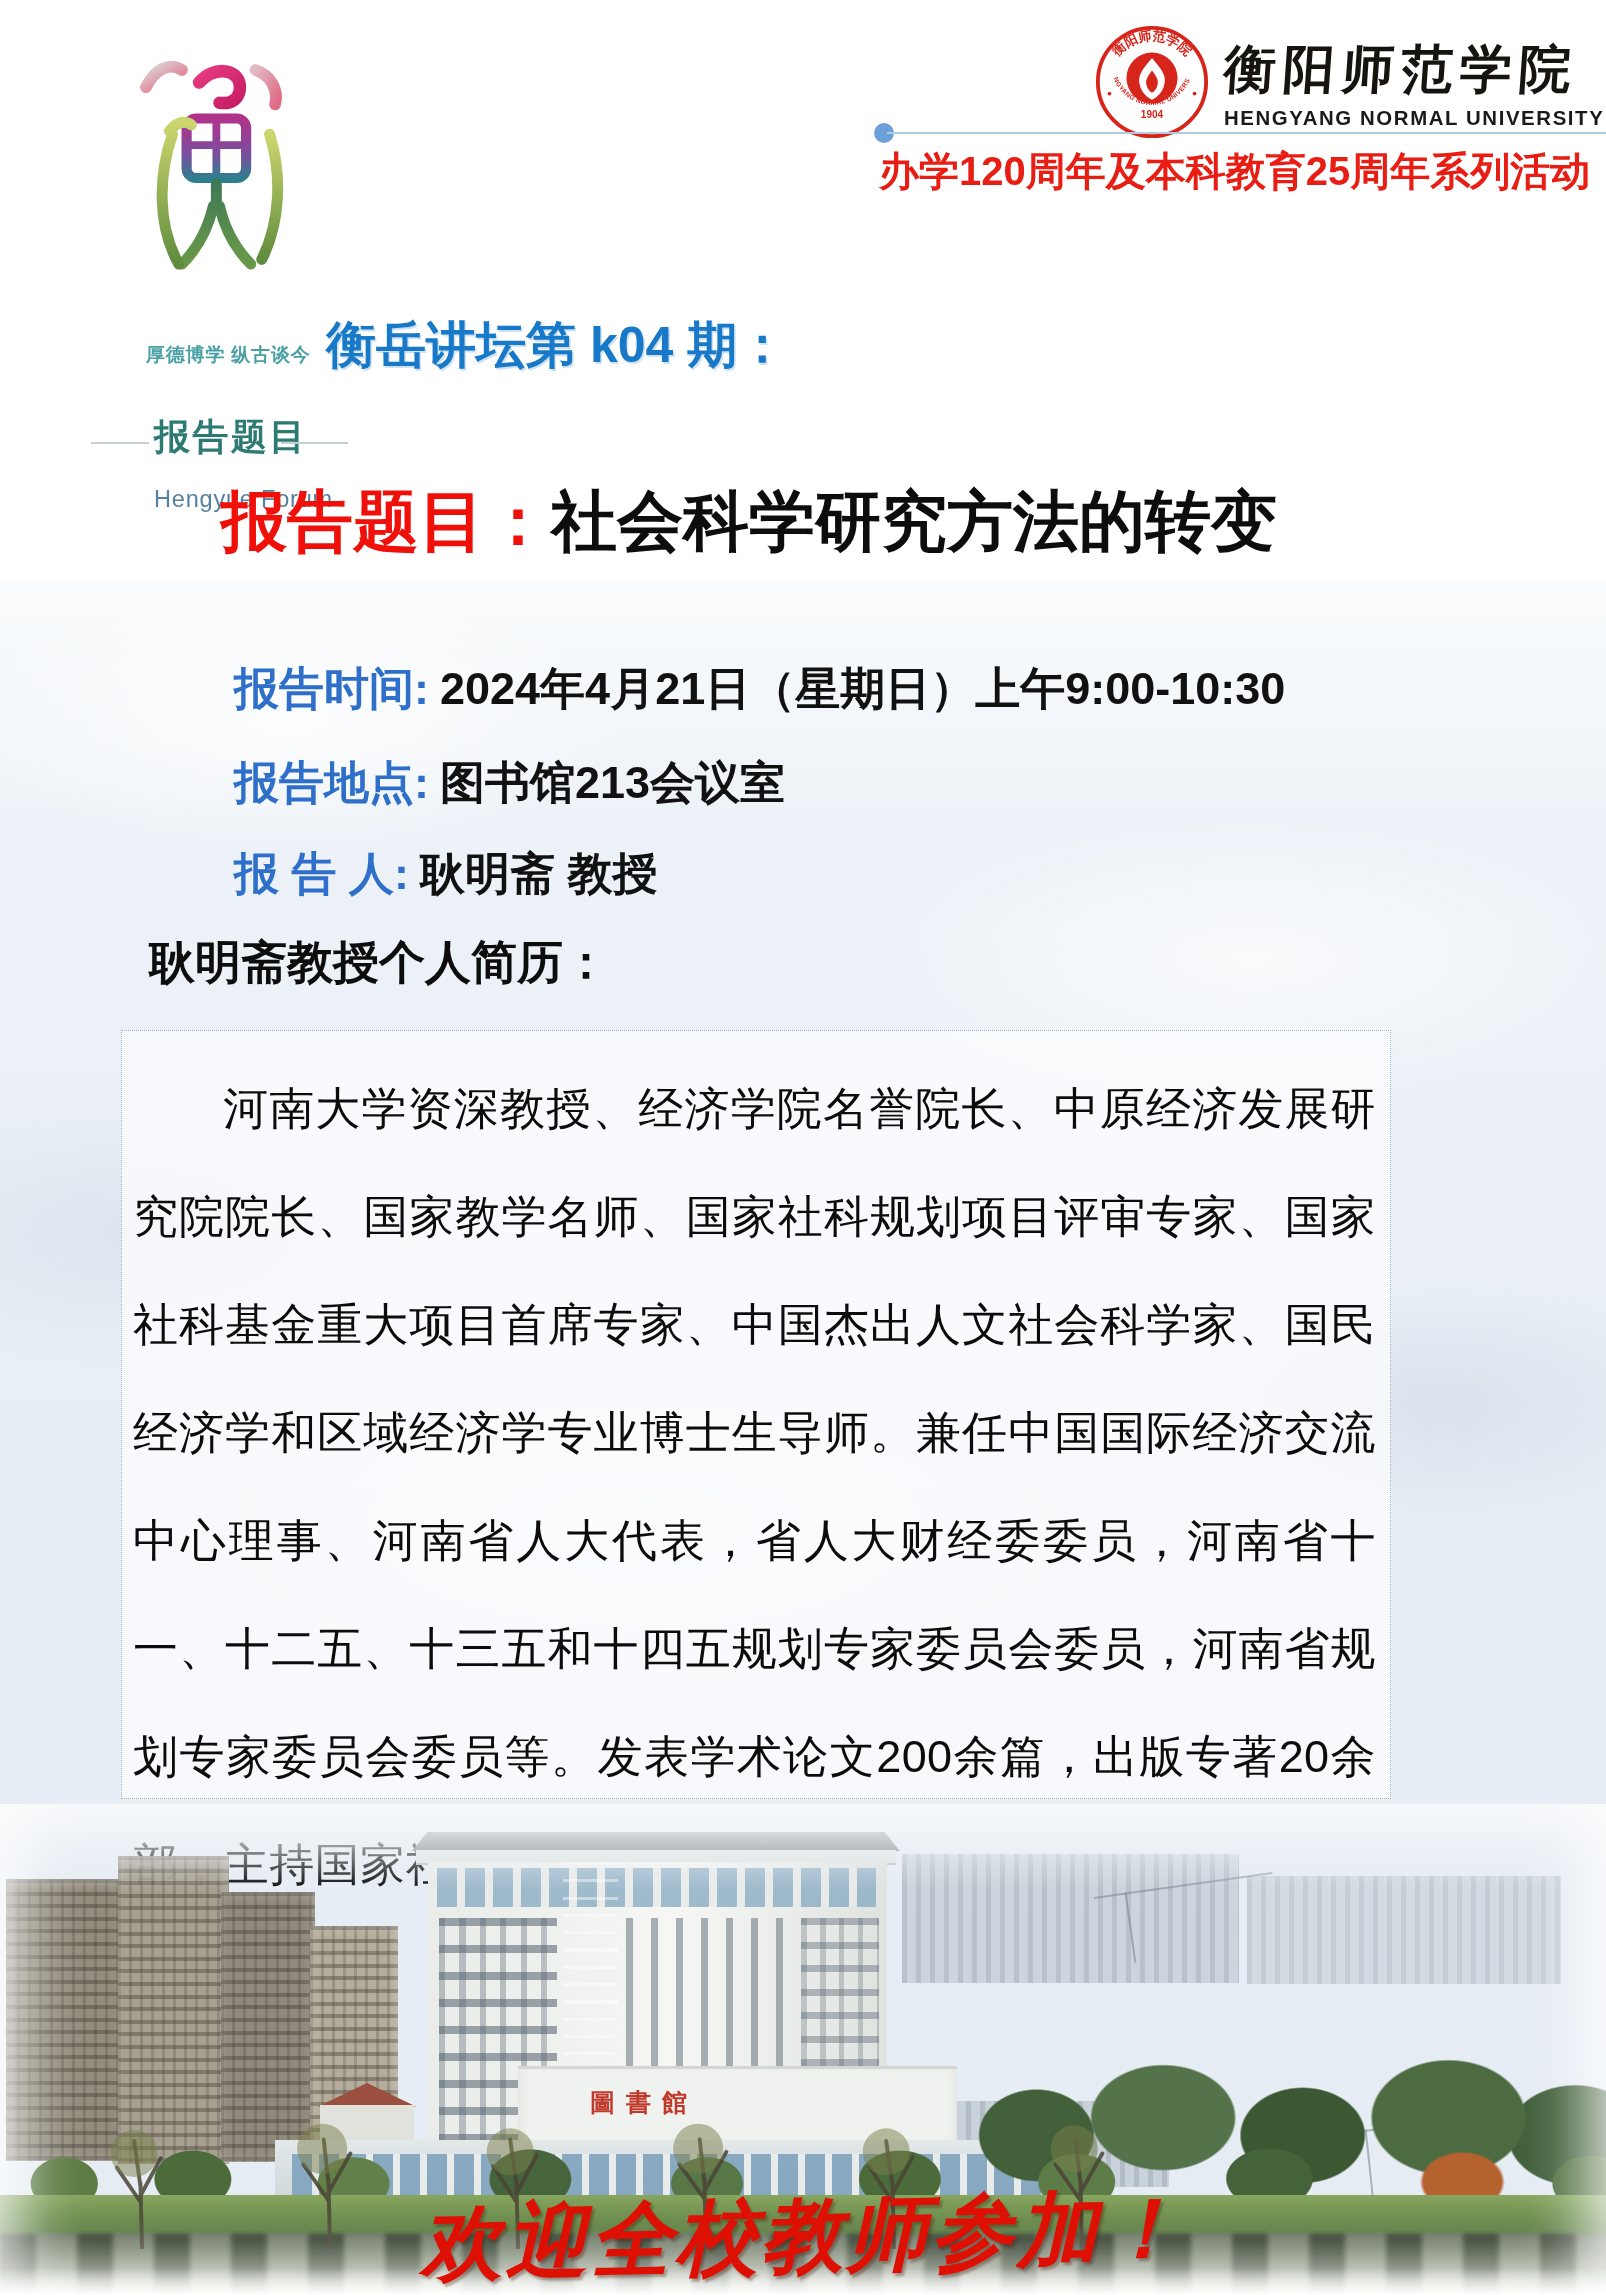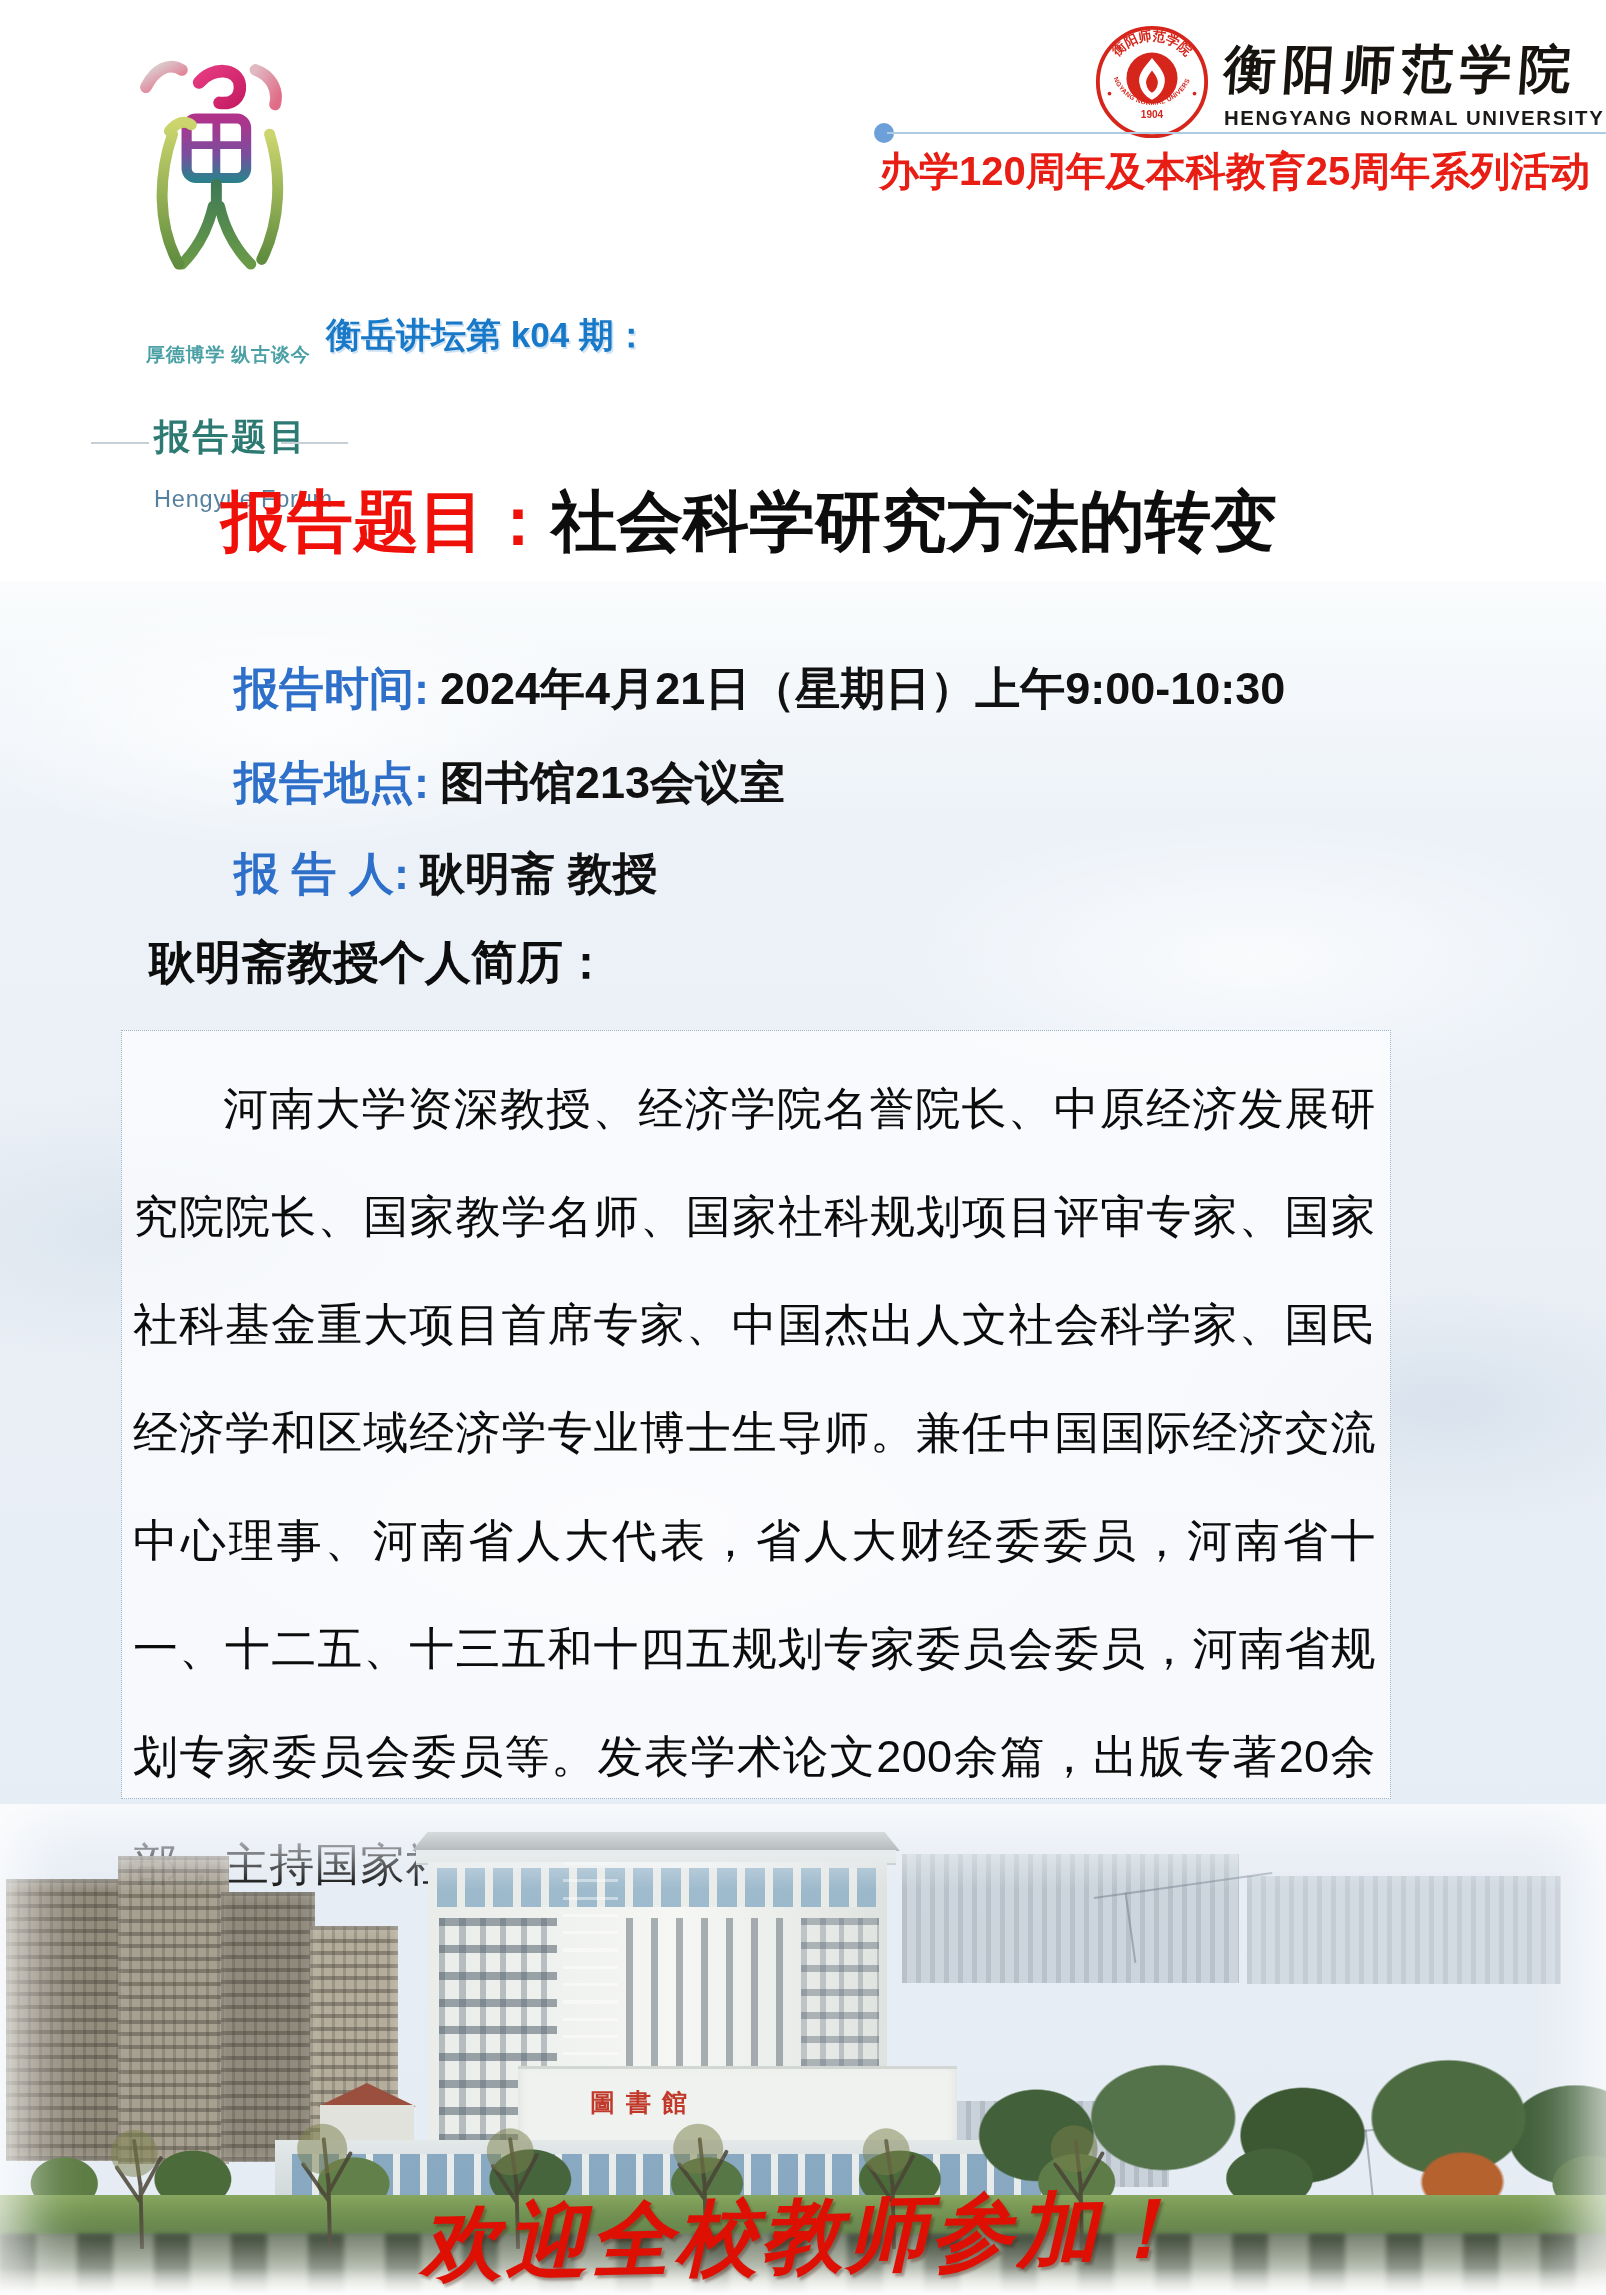--- a/index.html
+++ b/index.html
@@ -46,21 +46,21 @@
     color:#1c1a18;letter-spacing:1.6px;white-space:nowrap;
   }
   .blue-rule{position:absolute;left:887px;top:132px;width:720px;height:2.4px;background:#aecbe2;}
   .blue-dot{position:absolute;left:874px;top:123px;width:20.4px;height:20.4px;border-radius:50%;background:#6d9fd8;}
   .banner-red{
     position:absolute;left:879px;top:144px;width:730px;font-size:40px;font-weight:bold;
     color:#e81d14;white-space:nowrap;
   }
   
   .series-heading{
-    position:absolute;left:326px;top:312px;font-size:35px;font-weight:bold;color:#1879c8;
+    position:absolute;left:326px;top:312px;font-size:50px;font-weight:bold;color:#1879c8;
     white-space:nowrap;text-shadow:1.6px 1.6px 0 rgba(120,170,215,.35);
   }
   .report-title{position:absolute;left:221px;top:477px;white-space:nowrap;font-weight:bold;font-size:66px;}
   .report-title .rt-label{color:#f0100a;}
   .report-title .rt-text{color:#0d0d0d;}
   
   .detail-row{position:absolute;left:234px;white-space:nowrap;font-size:45px;}
   .detail-row .d-label{color:#2e6fc9;font-weight:bold;margin-right:11px;}
   .detail-row .d-value{color:#111;font-weight:600;}
   .row-1{top:659px;}

